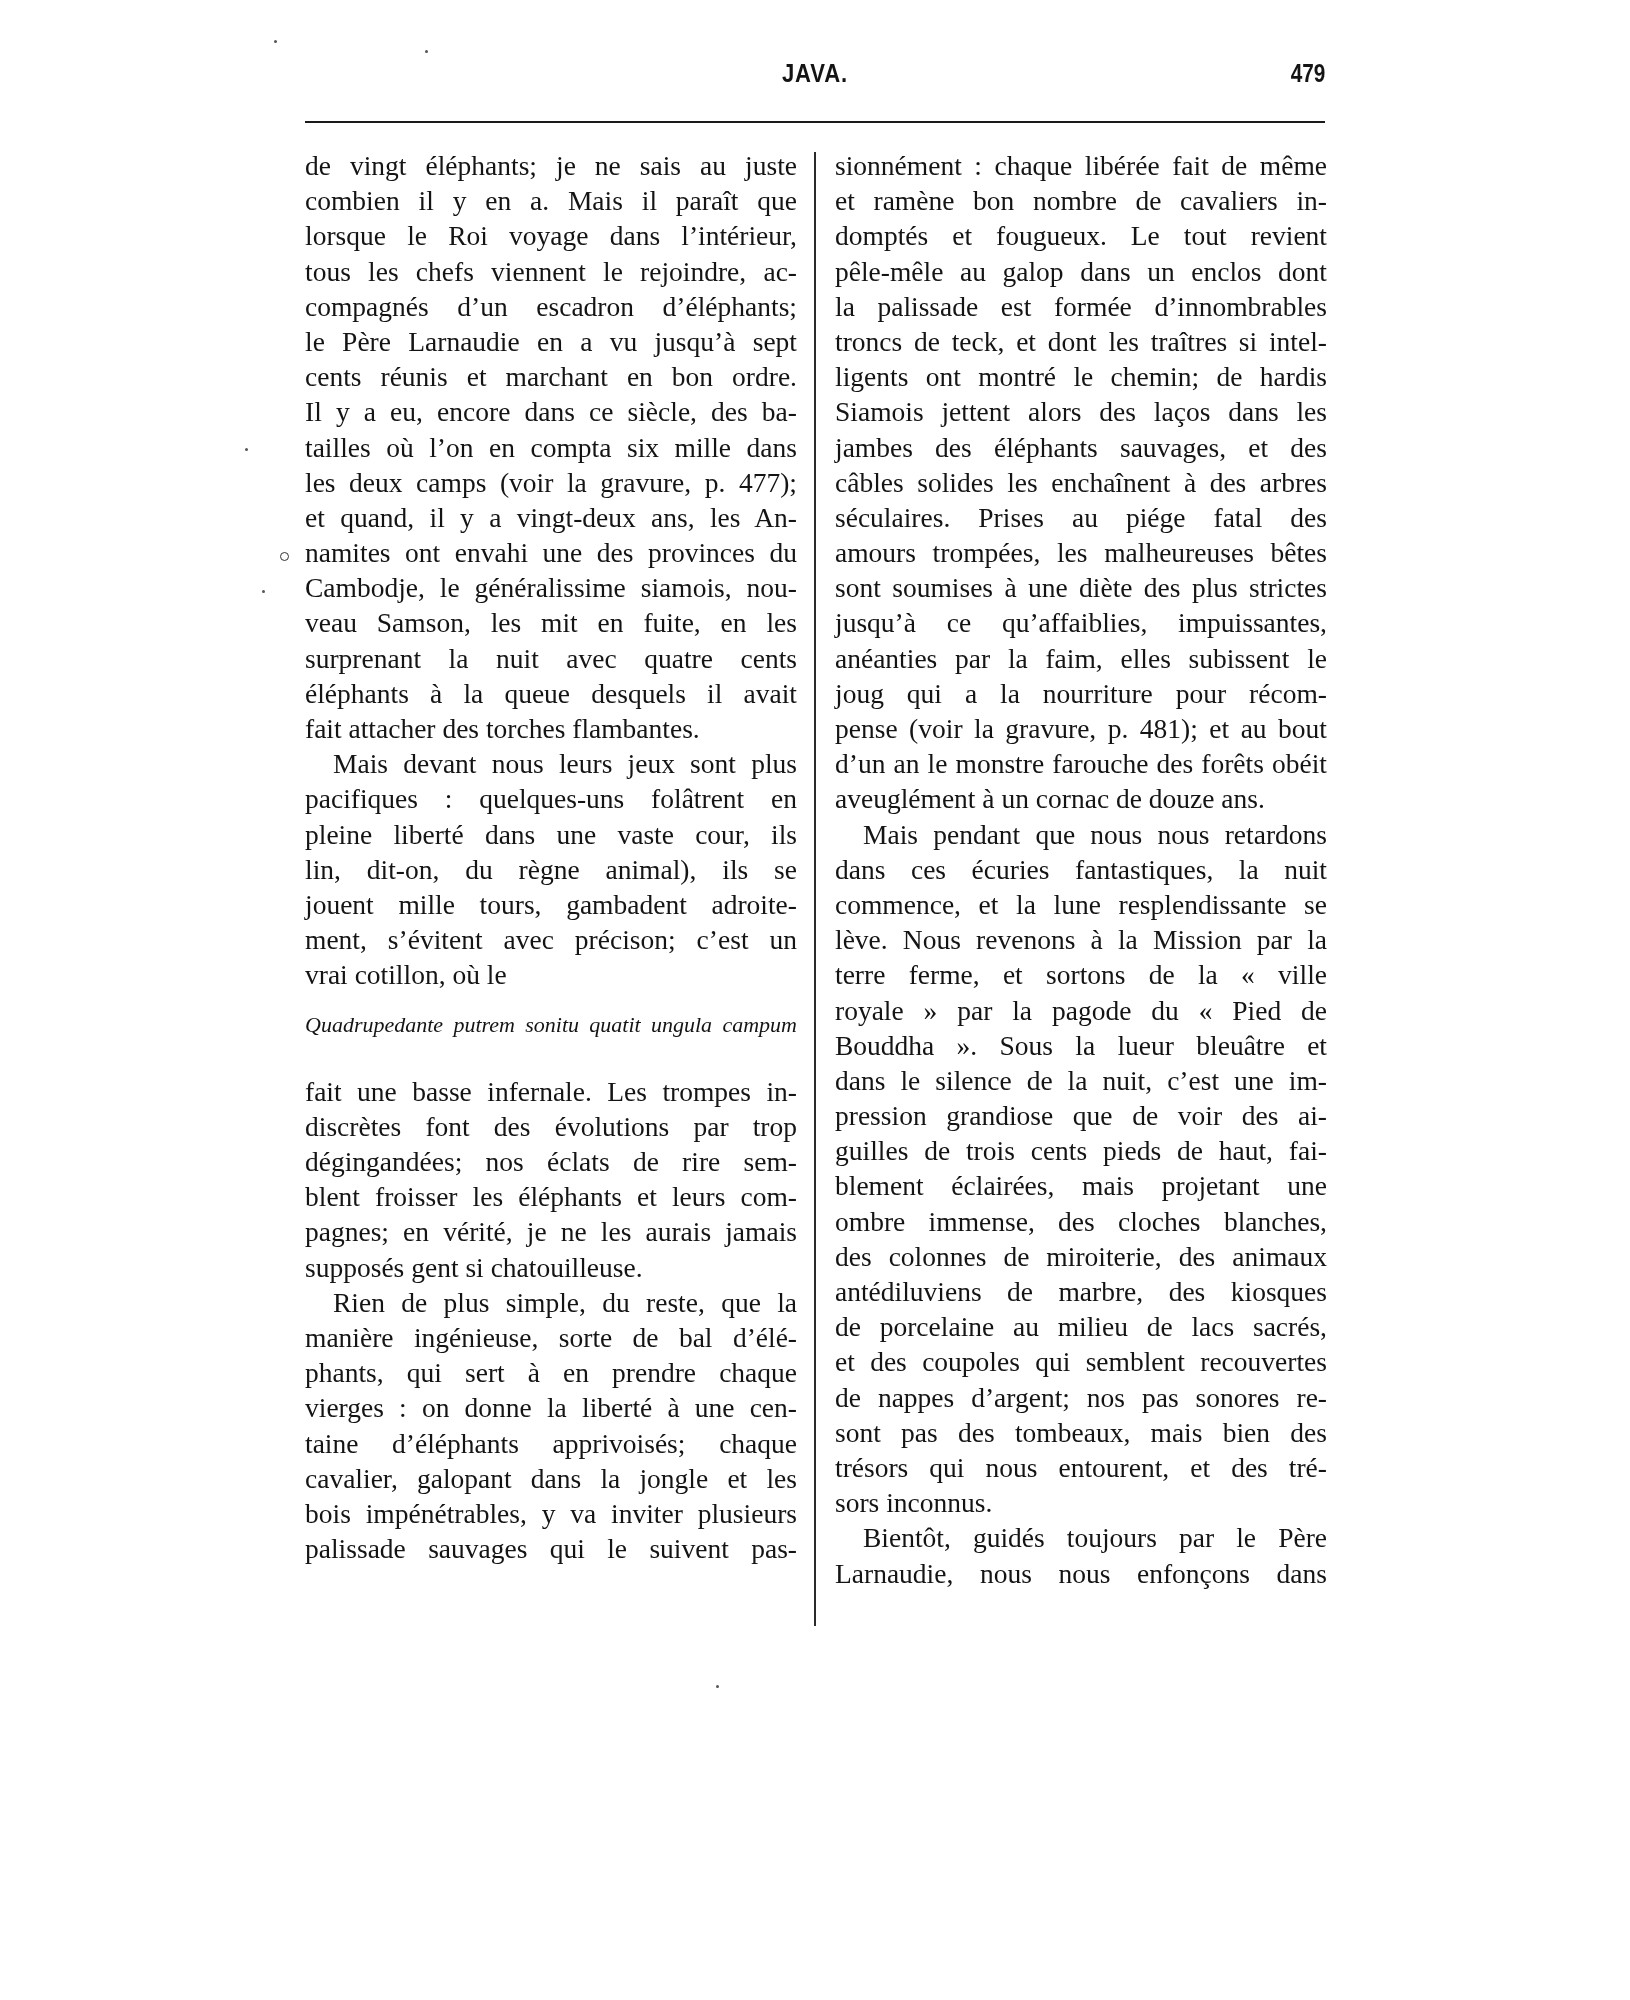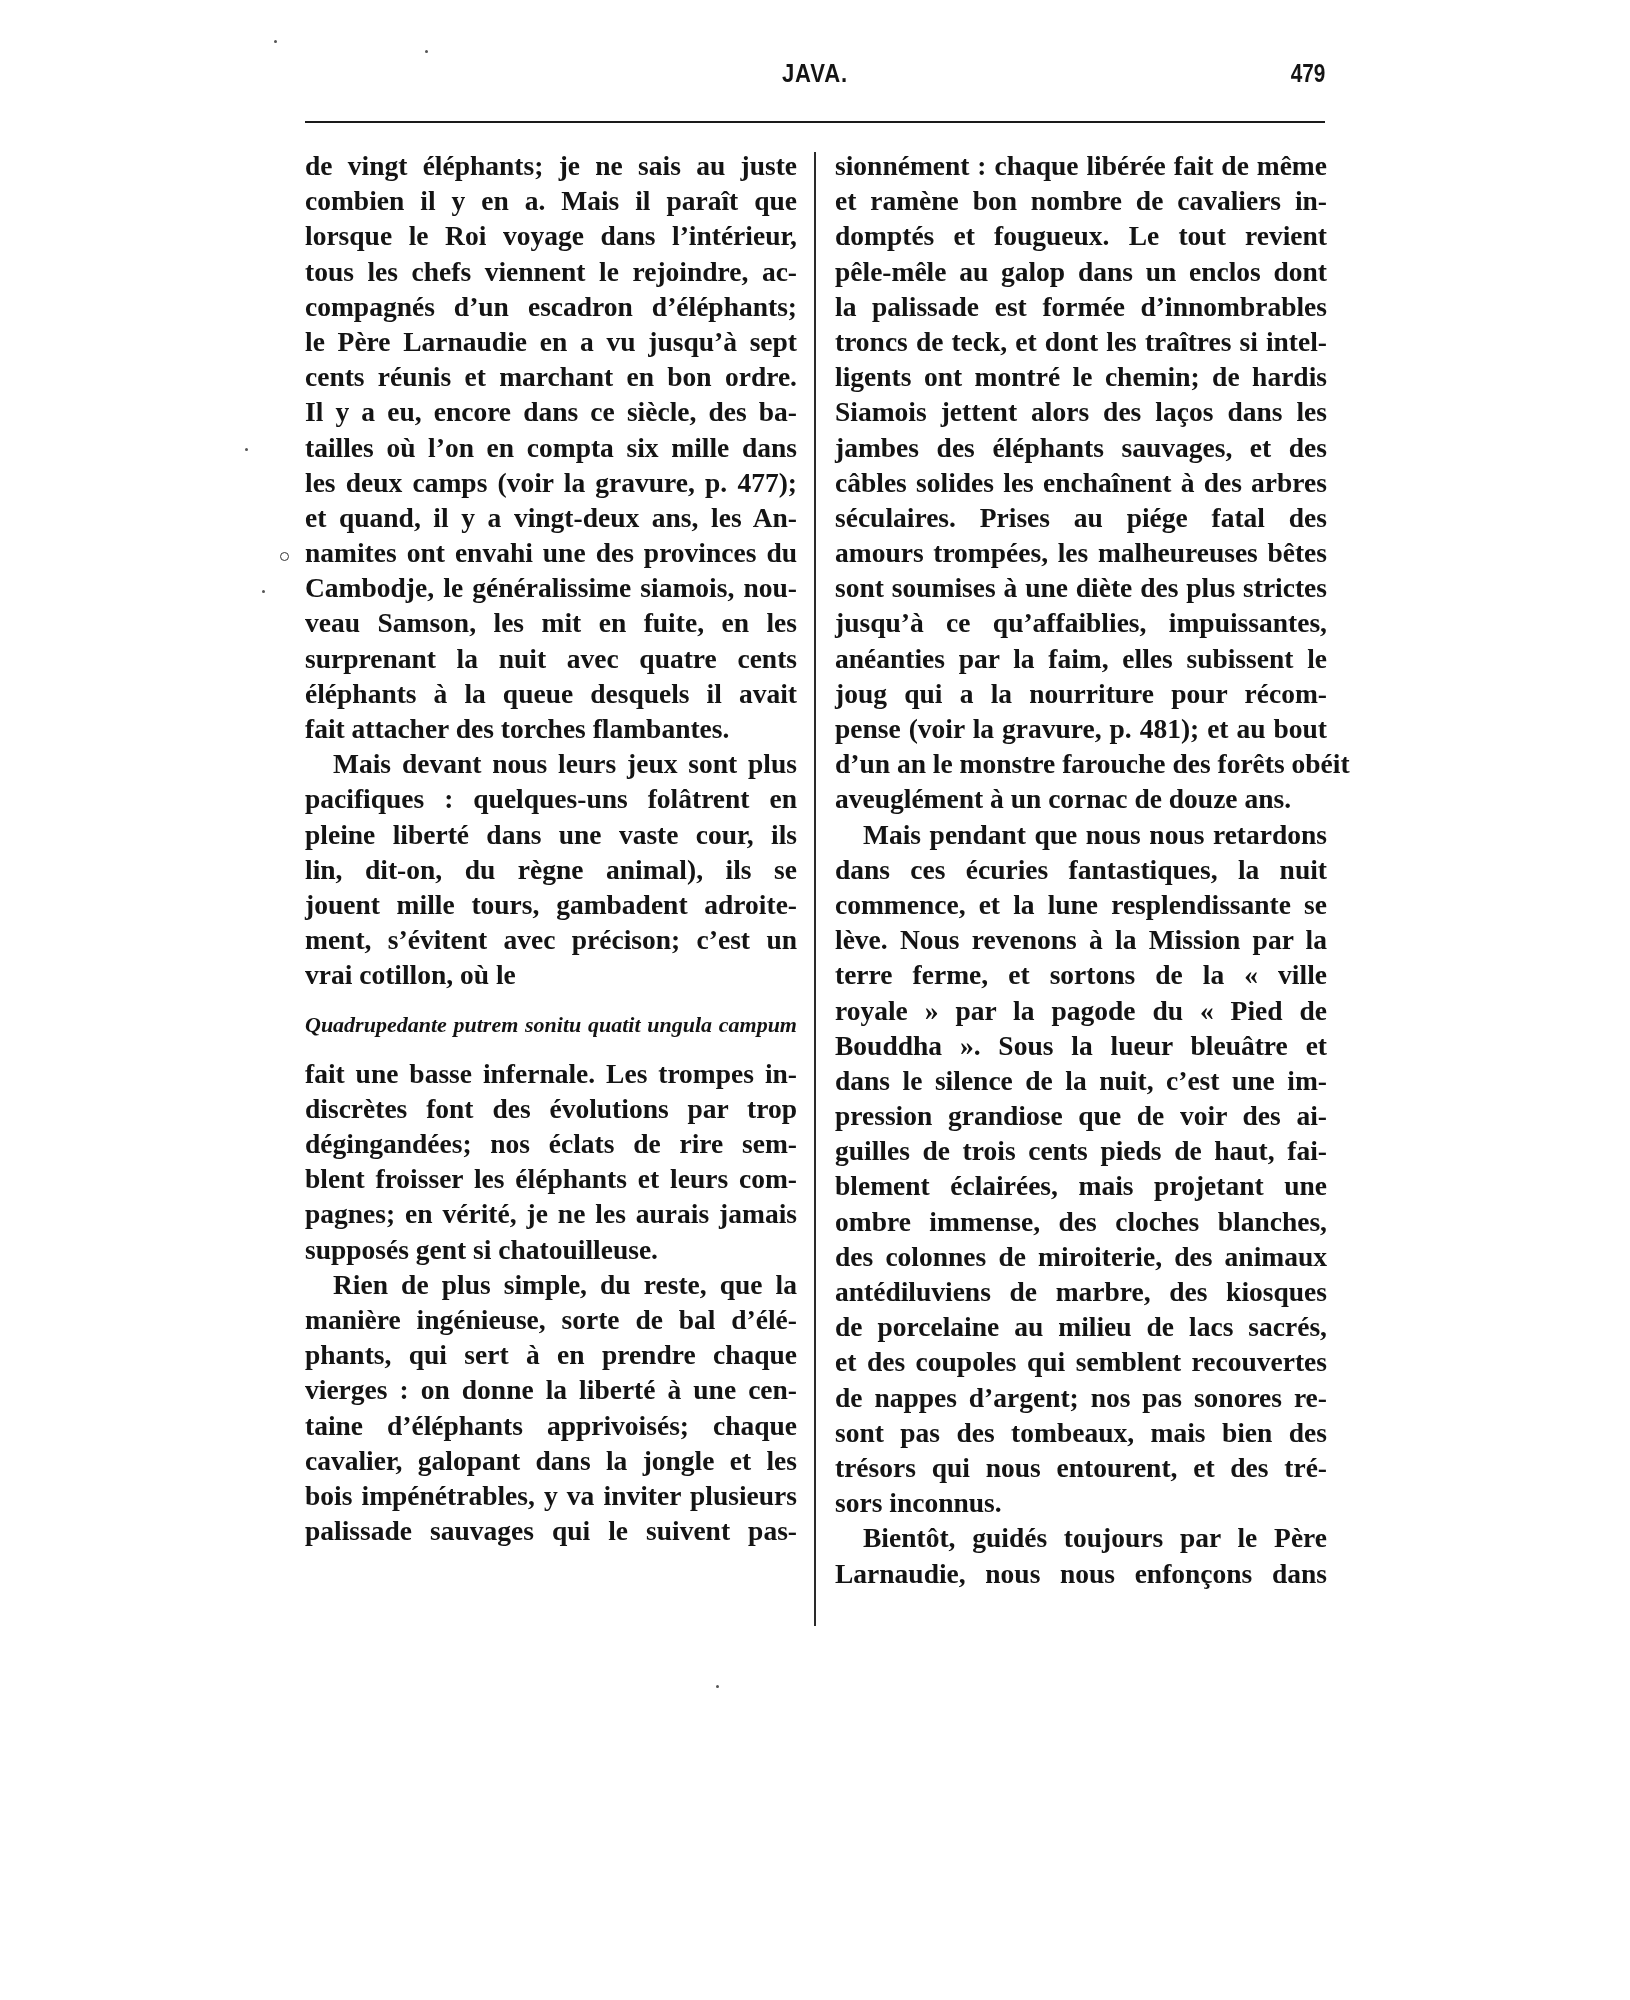--- a/index.html
+++ b/index.html
@@ -6,28 +6,28 @@
     body { width: 1630px; height: 2000px; position: relative; overflow: hidden;
            font-family: "Liberation Serif", "DejaVu Serif", serif; color: #141414; }
     .page-header { position: absolute; top: 58px; left: 305px; width: 1020px; height: 40px; }
     .running-title { position: absolute; left: 0; right: 0; text-align: center; top: 0;
                      font-size: 26px; font-weight: bold; letter-spacing: 1px;
                      font-family: "Liberation Sans Narrow", "Liberation Sans", sans-serif; transform: scaleX(0.85); }
     .page-number { position: absolute; right: 0; top: 0; font-size: 26px; font-weight: bold;
                    font-family: "Liberation Sans", sans-serif; transform: scaleX(0.8); transform-origin: right; }
     .header-rule { position: absolute; top: 121px; left: 305px; width: 1020px; height: 0;
                    border-top: 2.5px solid #1a1a1a; }
-    .column { position: absolute; top: 148px; width: 492px; font-weight: bold; }
+    .column { position: absolute; top: 148px; width: 492px; }
     .col-left { left: 305px; }
     .col-right { left: 835px; }
     .line { display: block; height: 35.2px; line-height: 35.2px; font-size: 27.5px;
             text-align: justify; text-align-last: justify; white-space: nowrap; overflow: visible; }
     .line.last { text-align-last: left; }
     .line.indent { padding-left: 28px; }
-    .line.verse { font-style: italic; font-size: 22px; text-align-last: justify; margin-top: 14px; margin-bottom: 14px; }
+    .line.verse { font-style: italic; font-size: 22px; text-align-last: justify; margin-top: 14px; margin-bottom: 32px; }
     .divider { position: absolute; left: 814px; top: 152px; width: 0; height: 1474px;
                border-left: 2px solid #2a2a2a; }
     .margin-mark-circle { position: absolute; left: 280px; top: 552px; width: 7px; height: 7px;
                           border: 1.5px solid #333; border-radius: 50%; }
     .speck { position: absolute; width: 3px; height: 3px; background: #555; border-radius: 50%; }
   </style>
 </head>
 <body>
 
 <div class="page-header">

